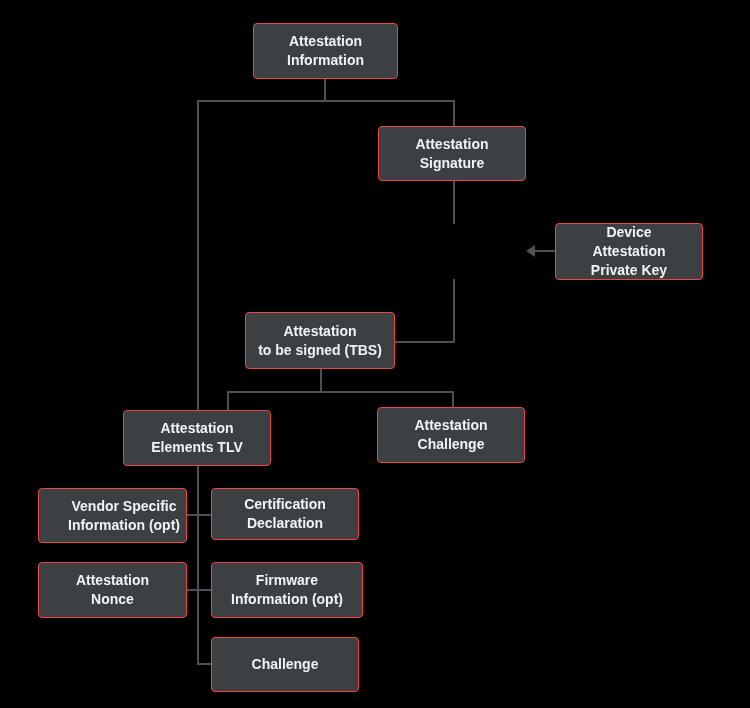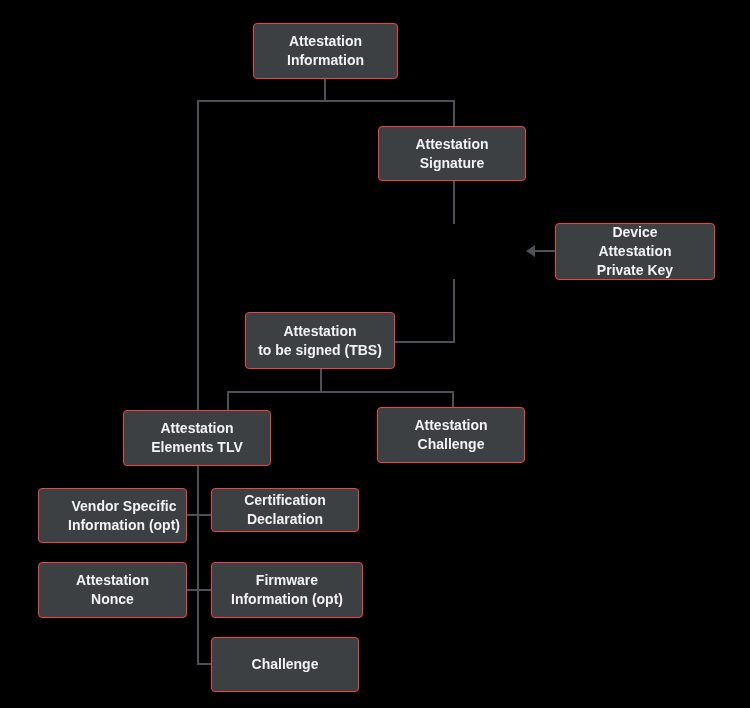--- a/index.html
+++ b/index.html
@@ -80,21 +80,21 @@
     <span class="label">Attestation
 Information</span>
   </div>
 
   <div class="node" style="left:378px;top:126px;width:148px;height:55px;">
     <span class="label">Attestation
 Signature</span>
   </div>
 
 
-  <div class="node" style="left:555px;top:223px;width:160px;height:57px;">
+  <div class="node" style="left:555px;top:223px;width:148px;height:57px;">
     <span class="label">Device
 Attestation
 Private Key</span>
   </div>
 
   <div class="node" style="left:245px;top:312px;width:150px;height:57px;">
     <span class="label">Attestation
 to be signed (TBS)</span>
   </div>
 
@@ -106,21 +106,21 @@
   <div class="node" style="left:377px;top:407px;width:148px;height:56px;">
     <span class="label">Attestation
 Challenge</span>
   </div>
 
   <div class="node" style="left:38px;top:488px;width:149px;height:55px;justify-content:flex-end;">
     <span class="label">Vendor Specific
 Information (opt)</span>
   </div>
 
-  <div class="node" style="left:211px;top:488px;width:148px;height:44px;">
+  <div class="node" style="left:211px;top:488px;width:148px;height:52px;">
     <span class="label">Certification
 Declaration</span>
   </div>
 
   <div class="node" style="left:38px;top:562px;width:149px;height:56px;">
     <span class="label">Attestation
 Nonce</span>
   </div>
 
   <div class="node" style="left:211px;top:562px;width:152px;height:56px;">

